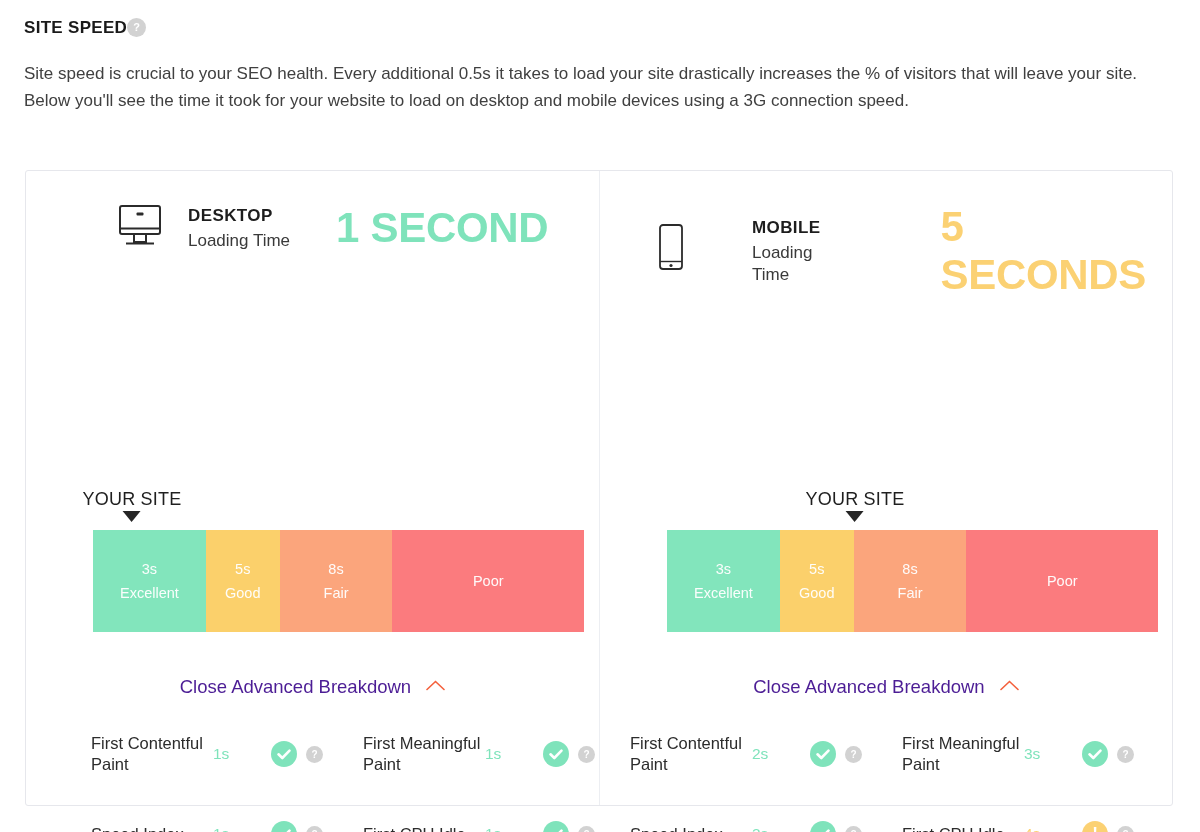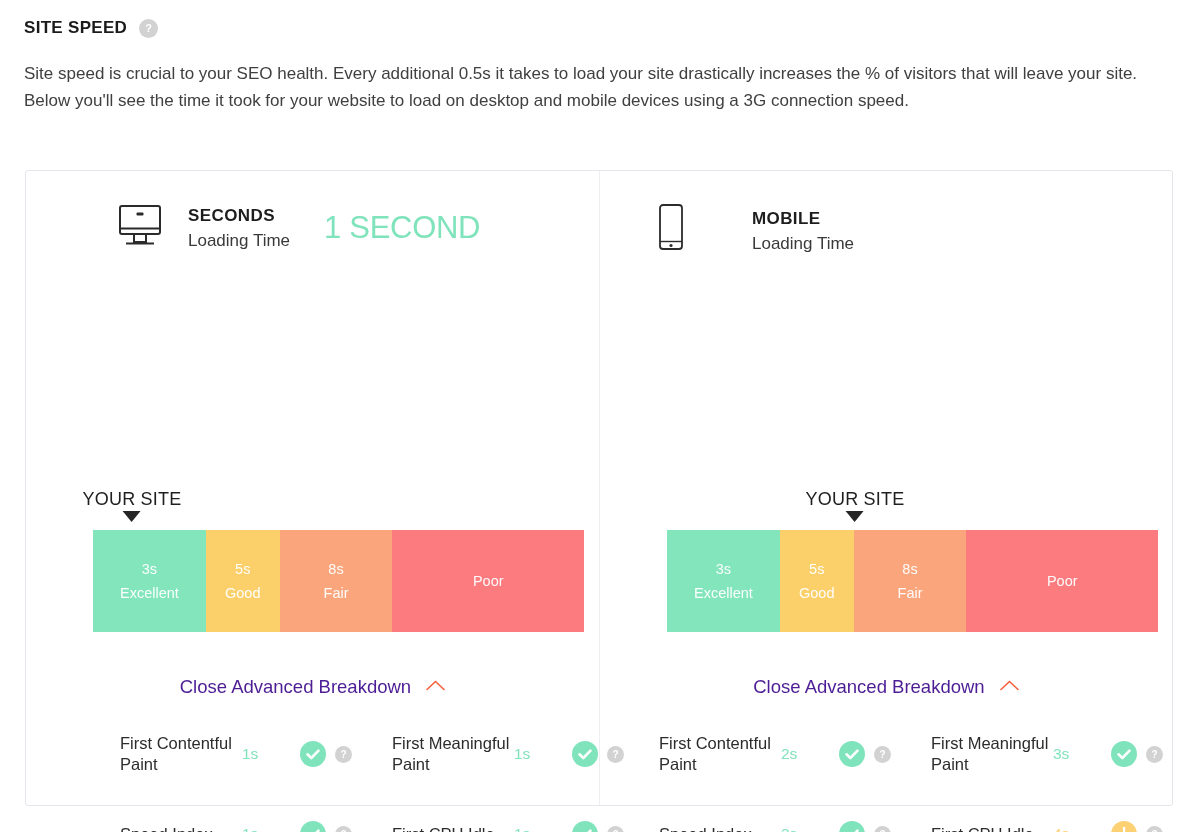--- a/index.html
+++ b/index.html
@@ -16,22 +16,21 @@
     position: relative;
     overflow: hidden;
   }
 
   
   .page-header {
     position: absolute;
     left: 24px;
     top: 18px;
     display: flex;
-    align-items: center;
-    gap: 12px;
+    gap: 0;
   }
   .page-title {
     font-size: 17px;
     font-weight: bold;
     letter-spacing: 0.3px;
     color: #1a1a1a;
     text-transform: uppercase;
   }
   .help-dot {
     width: 19px;
@@ -102,23 +101,23 @@
     font-weight: bold;
     letter-spacing: 0.4px;
     color: #1d1d1d;
   }
   .device-sub {
     font-size: 17px;
     color: #3a3a3a;
     margin-top: 4px;
   }
   .device-score {
-    margin-left: 34px;
-    font-size: 31px;
-    font-weight: normal;
+    margin-left: 46px;
+    font-size: 42px;
+    font-weight: bold;
     letter-spacing: -0.3px;
   }
   .device-score.good { color: #7fe3bb; }
   .device-score.warn { color: #fbd173; }
 
   
   .marker {
     position: absolute;
     top: 318px;
     transform: translateX(-50%);
@@ -198,21 +197,20 @@
     display: flex;
     align-items: center;
     min-height: 62px;
   }
   .metric-name {
     font-size: 16.5px;
     line-height: 21px;
     color: #2c2c2c;
     width: 122px;
     flex: 0 0 122px;
-    margin-left: 29px;
   }
   .metric-val {
     font-size: 15.5px;
     width: 58px;
     flex: 0 0 58px;
   }
   .metric-val.good { color: #7fe3bb; }
   .metric-val.warn { color: #fbd173; }
 
   .status {
@@ -254,21 +252,21 @@
       <span class="device-icon">
         <svg width="52" height="46" viewBox="0 0 52 46" fill="none">
           <rect x="6" y="3" width="40" height="28" rx="2" stroke="#2b2b2b" stroke-width="2"></rect>
           <rect x="22.5" y="9.5" width="7" height="3" rx="1" fill="#2b2b2b"></rect>
           <path d="M6 25.5H46" stroke="#2b2b2b" stroke-width="2"></path>
           <rect x="20" y="31" width="12" height="8" stroke="#2b2b2b" stroke-width="2"></rect>
           <path d="M12 40.5H40" stroke="#2b2b2b" stroke-width="2"></path>
         </svg>
       </span>
       <div class="device-labels">
-        <div class="device-name">SECONDS</div>
+        <div class="device-name">DESKTOP</div>
         <div class="device-sub">Loading Time</div>
       </div>
       <div class="device-score good">1 SECOND</div>
     </div>
 
     <div class="marker" style="left:106px">
       <div class="marker-label">YOUR SITE</div>
       <div class="marker-caret"></div>
     </div>
 
@@ -355,20 +353,21 @@
         <svg width="34" height="52" viewBox="0 0 34 52" fill="none">
           <rect x="8" y="2" width="22" height="44" rx="3" stroke="#2b2b2b" stroke-width="1.8"></rect>
           <path d="M8 38.5H30" stroke="#2b2b2b" stroke-width="1.4"></path>
           <circle cx="19" cy="42.5" r="1.6" fill="#2b2b2b"></circle>
         </svg>
       </span>
       <div class="device-labels">
         <div class="device-name">MOBILE</div>
         <div class="device-sub">Loading Time</div>
       </div>
+      <div class="device-score warn">5 SECONDS</div>
     </div>
 
     <div class="marker" style="left:255px">
       <div class="marker-label">YOUR SITE</div>
       <div class="marker-caret"></div>
     </div>
 
     <div class="scale mobile">
       <div class="seg" style="width:23%;background:#82e5bc">
         <span class="seg-time">3s</span>

